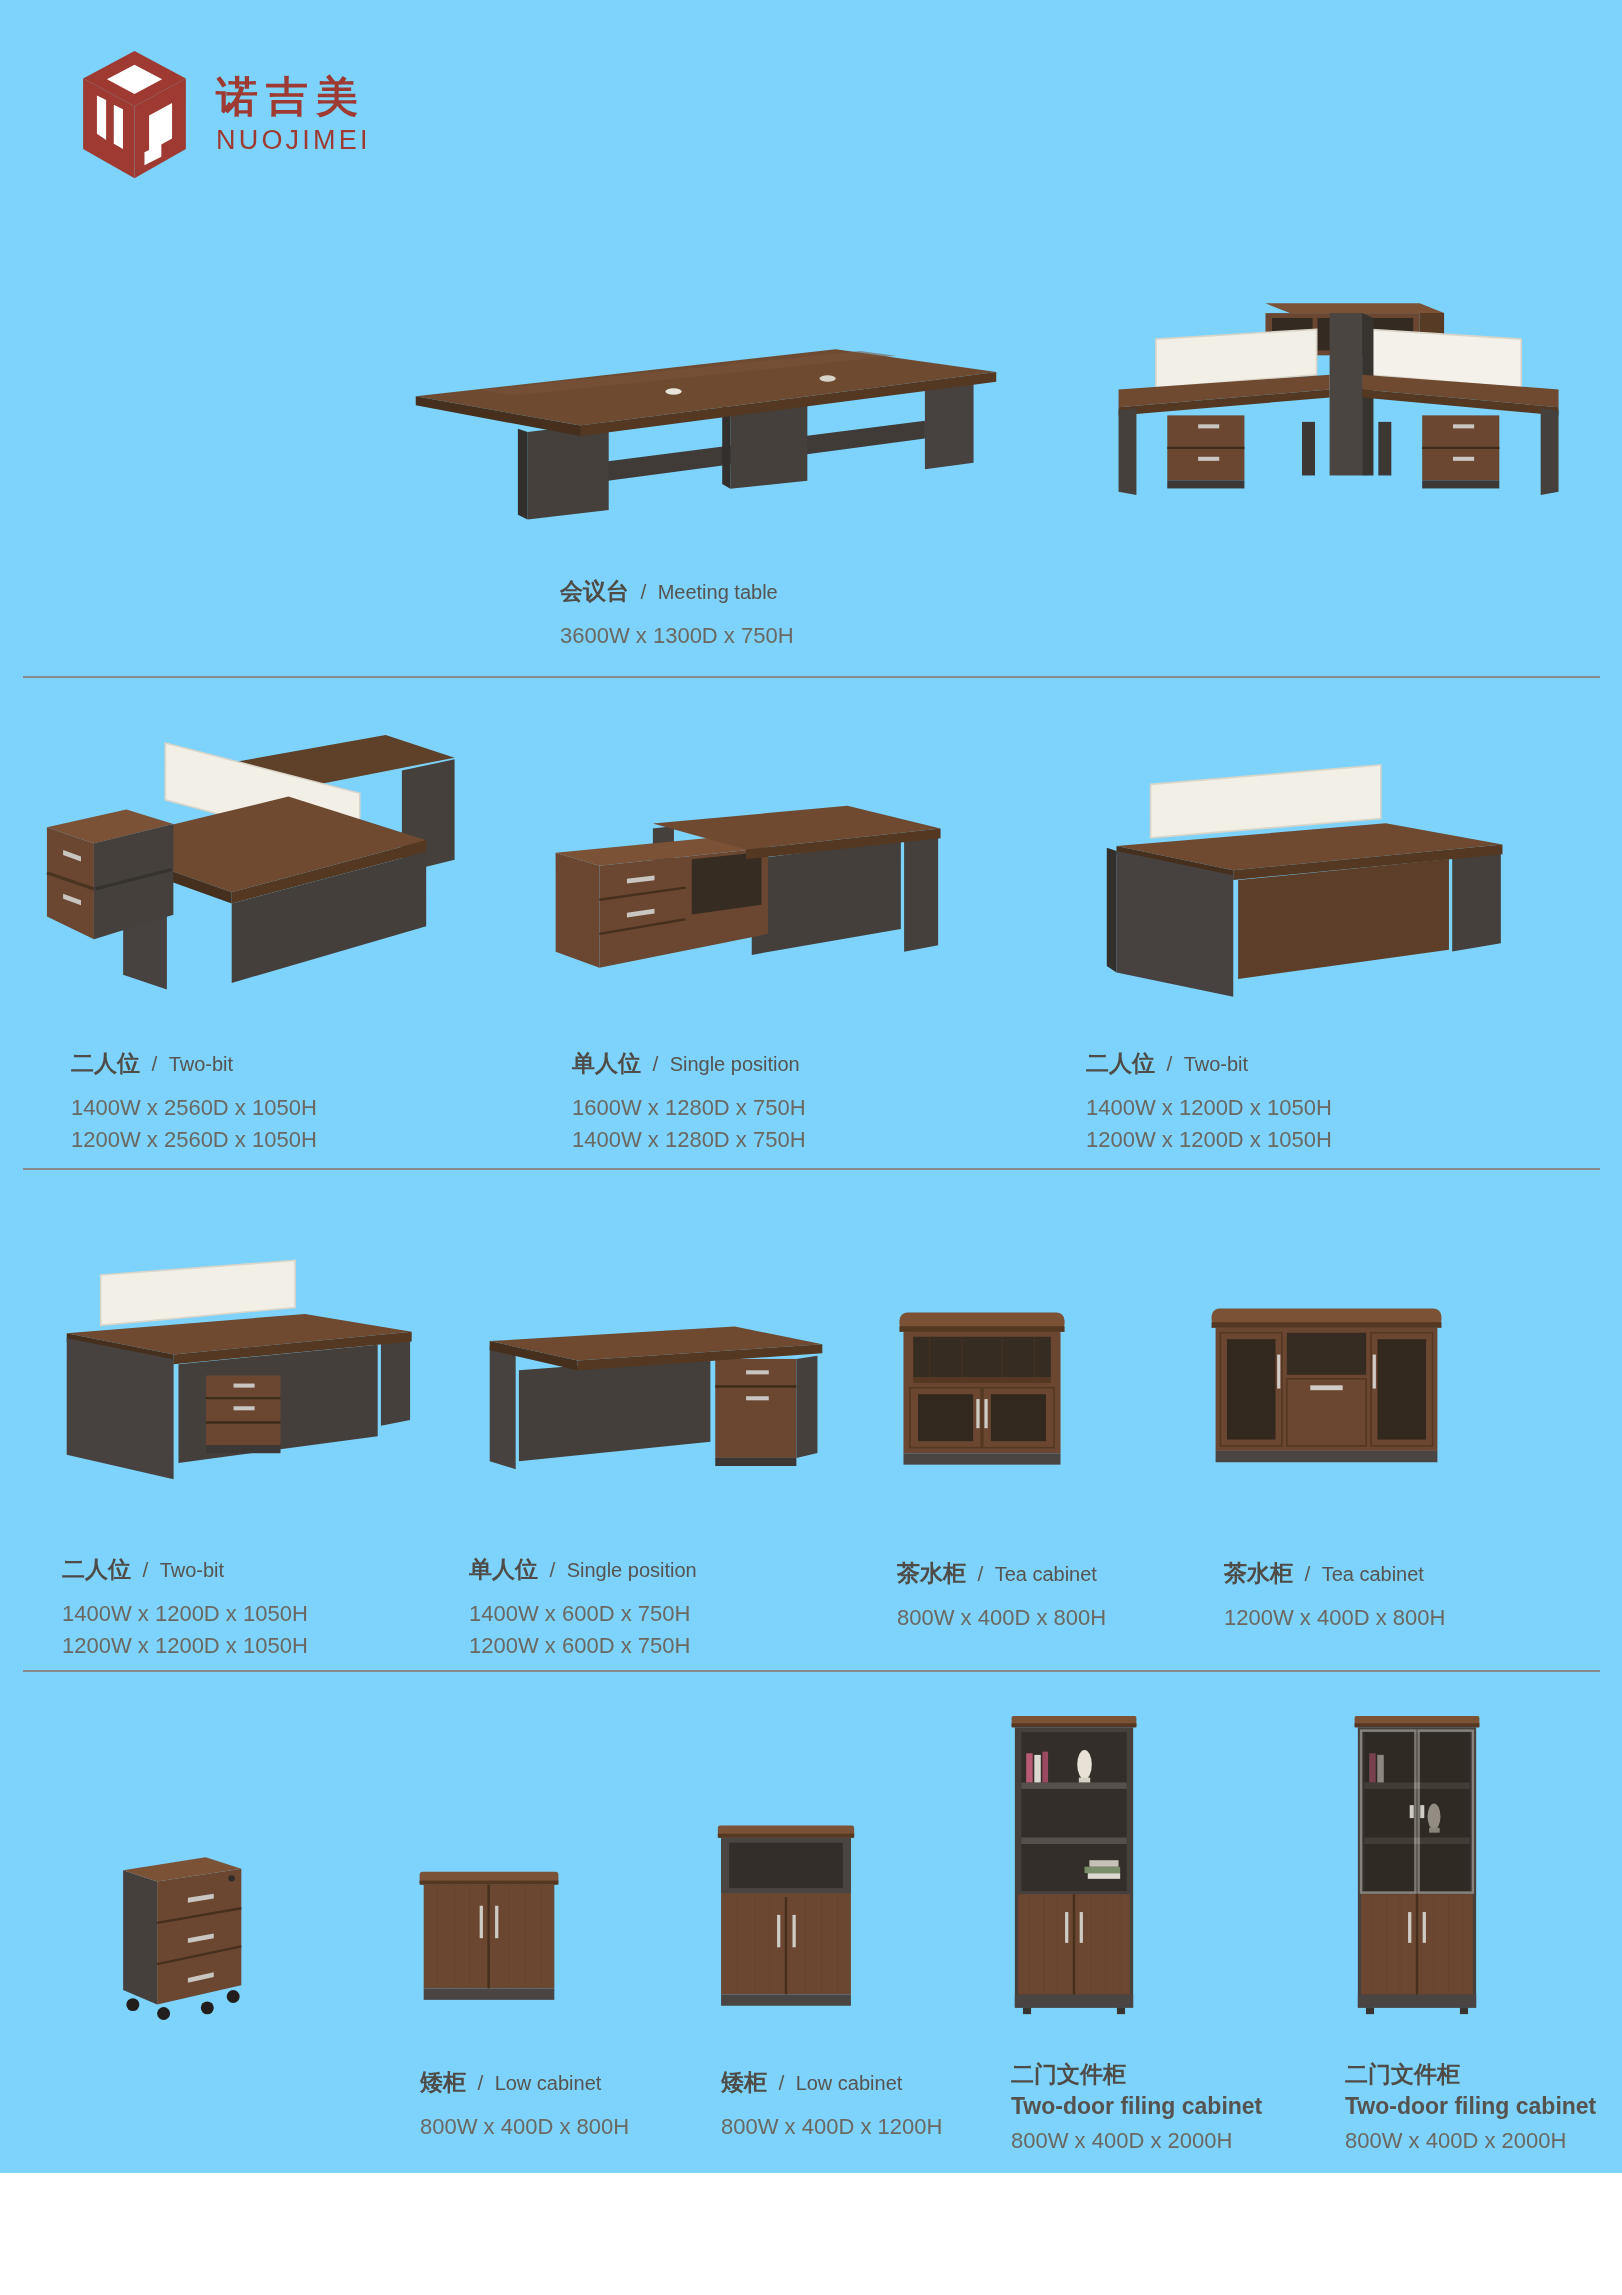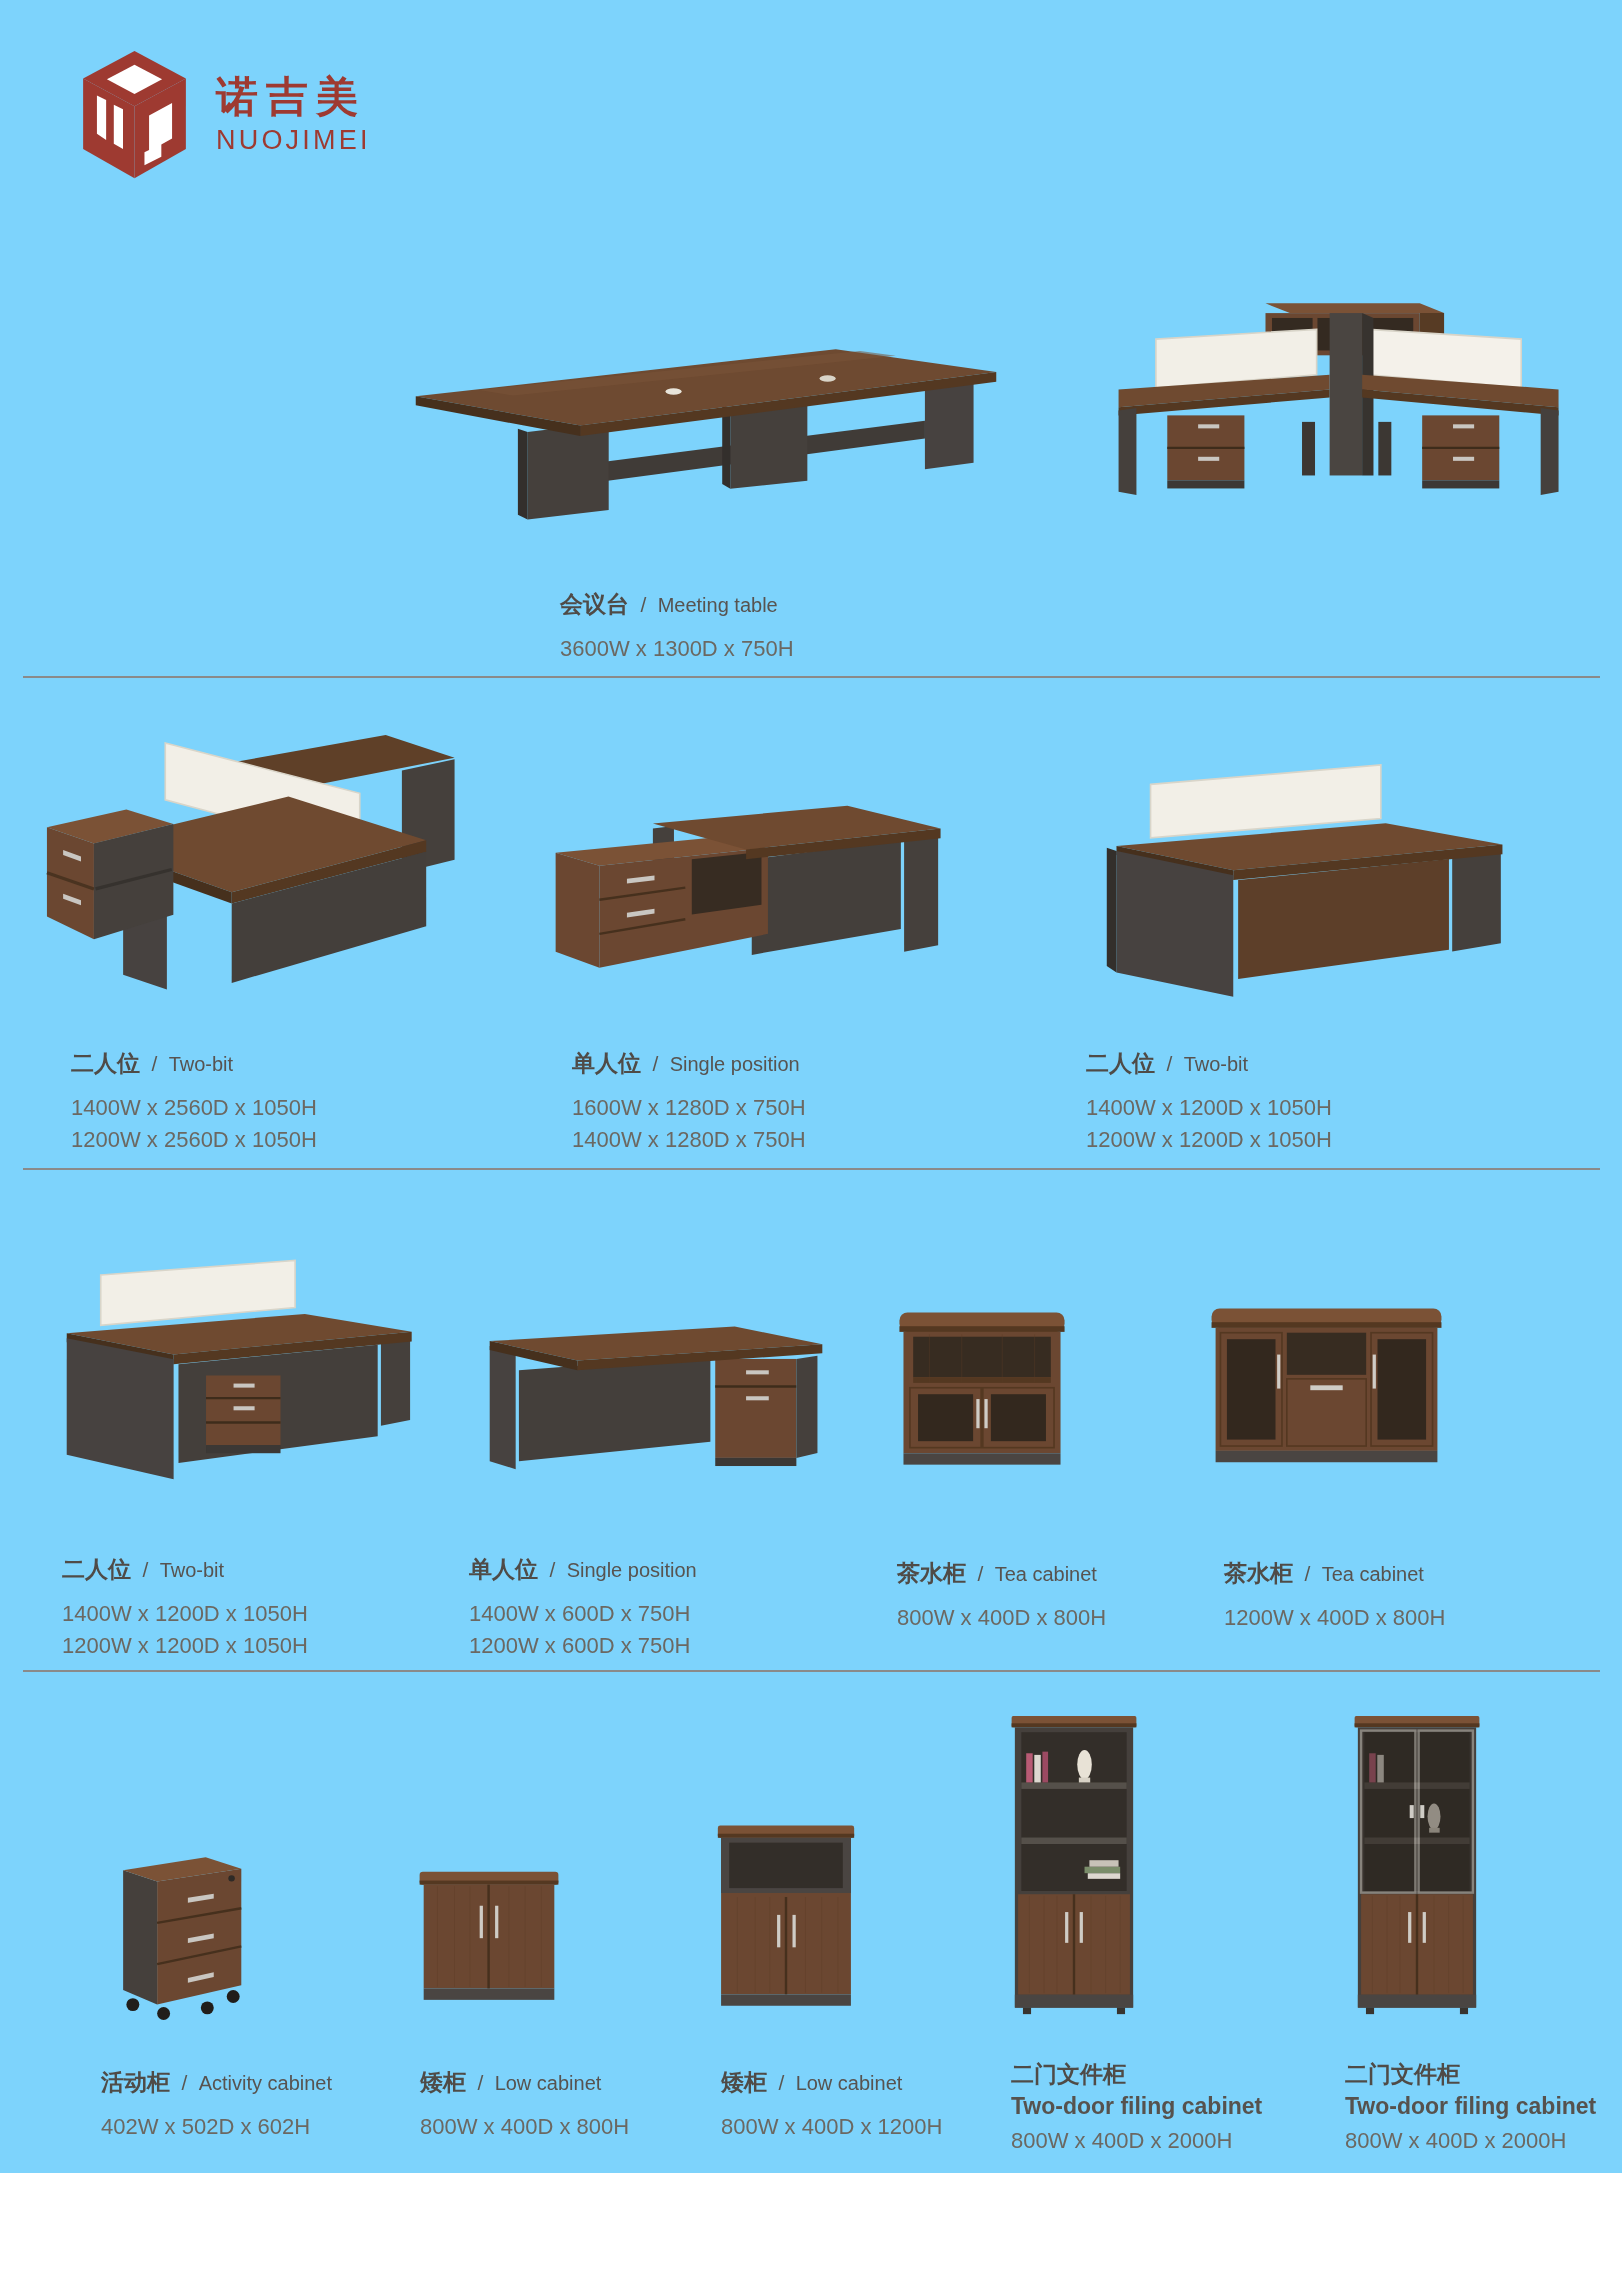--- a/index.html
+++ b/index.html
@@ -80,21 +80,21 @@
     <rect x="122" y="163" width="26" height="5" fill="#c9c6c1"></rect>
     <rect x="122" y="203" width="26" height="5" fill="#c9c6c1"></rect>
     <rect x="84" y="232" width="95" height="10" fill="#3c3835"></rect>
     <rect x="398" y="152" width="95" height="80" fill="#6b4731"></rect>
     <line x1="398" y1="192" x2="493" y2="192" stroke="#3e2c1b" stroke-width="3"></line>
     <rect x="436" y="163" width="26" height="5" fill="#c9c6c1"></rect>
     <rect x="436" y="203" width="26" height="5" fill="#c9c6c1"></rect>
     <rect x="398" y="232" width="95" height="10" fill="#3c3835"></rect>
   </svg>
 
-  <div class="label" style="left:560px;top:589px;">
+  <div class="label" style="left:560px;top:576px;">
     <div class="title">
       <span class="cn">会议台</span><span class="sep">/</span><span class="en">Meeting table</span>
     </div>
     <div class="dim">3600W x 1300D x 750H</div>
   </div>
 
 
   <div class="divider" style="top:676px;"></div>
 
   <svg class="art" style="left:45px;top:722px;width:418px;height:312px;" viewBox="0 0 515 385">
@@ -378,26 +378,20 @@
       <line x1="58" y1="224" x2="58" y2="344"></line>
         <line x1="100" y1="224" x2="100" y2="344"></line>
       <line x1="118" y1="224" x2="118" y2="344"></line>
         <line x1="136" y1="224" x2="136" y2="344"></line>
     </g>
     <rect x="6" y="346" width="146" height="16" fill="#4a4542"></rect>
     <rect x="16" y="362" width="10" height="8" fill="#38342f"></rect>
     <rect x="132" y="362" width="10" height="8" fill="#38342f"></rect>
   </svg>
 
-  <div class="label" style="left:101px;top:2067px;">
-    <div class="title">
-      <span class="cn">活动柜</span><span class="sep">/</span><span class="en">Activity cabinet</span>
-    </div>
-    <div class="dim">402W x 502D x 602H</div>
-  </div>
 
   <div class="label" style="left:420px;top:2067px;">
     <div class="title">
       <span class="cn">矮柜</span><span class="sep">/</span><span class="en">Low cabinet</span>
     </div>
     <div class="dim">800W x 400D x 800H</div>
   </div>
 
   <div class="label" style="left:721px;top:2067px;">
     <div class="title">

